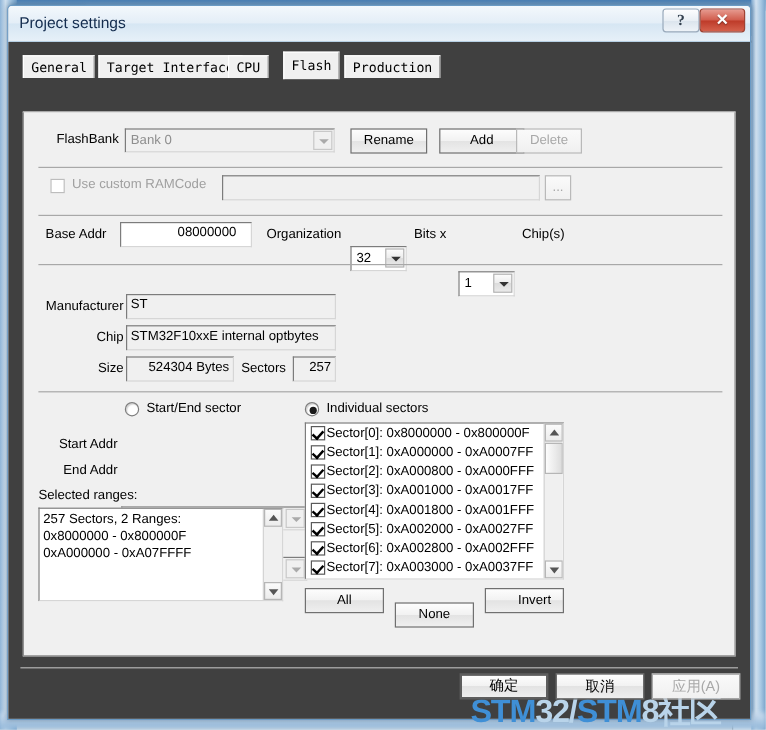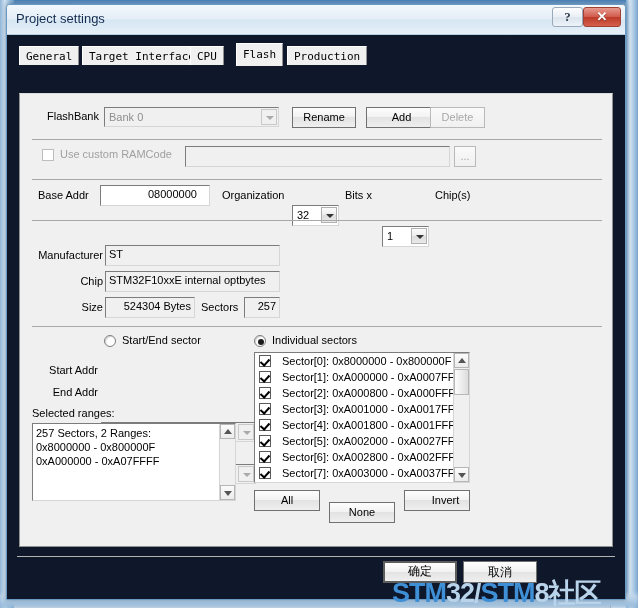--- a/index.html
+++ b/index.html
@@ -95,21 +95,21 @@
     color: #fff;
     font-family: "Liberation Sans", sans-serif;
     font-size: 13px;
     text-shadow: 0 1px 1px rgba(0,0,0,.4);
   }
 
   
   #client {
     position: absolute;
     left: 0; right: 0; top: 30px; bottom: 0;
-    background: #0f172a;
+    background: #404040;
     padding: 8px 9px 0 9px;
   }
 
   
   #tabstrip {
     position: relative;
     height: 22px;
     margin-left: 3px;
   }
   .tab {
@@ -243,21 +243,21 @@
     background: #fff;
     border: 1px solid #7c7c7c;
     border-right-color: #d6d6d6;
     border-bottom-color: #d6d6d6;
     overflow: hidden;
   }
   .sector-row {
     position: relative;
     height: 16px;
     line-height: 16px;
-    padding-left: 27px;
+    padding-left: 17px;
     font-size: 11px;
     white-space: nowrap;
     cursor: pointer;
   }
   .cbx {
     position: absolute; left: 4px; top: 2px;
     width: 12px; height: 12px;
     background: #fff;
     border: 1px solid #5a5a5a;
   }
@@ -517,15 +517,16 @@
 
     <div id="bottom-sep"></div>
 
     <div id="watermark">
       <div id="wm-line1"><span class="wm-strong">STM</span><span class="wm-light">32/</span><span class="wm-strong">STM</span><span class="wm-light">8社区</span></div>
       <div id="wm-line2">www.stmcu.org</div>
     </div>
 
     <div class="btn default dlgbtn" id="ok-btn">确定</div>
     <div class="btn dlgbtn" id="cancel-btn">取消</div>
+    <div class="btn dlgbtn disabled" id="apply-btn">应用(A)</div>
 
   </div>
 </div>
 
 </body></html>

